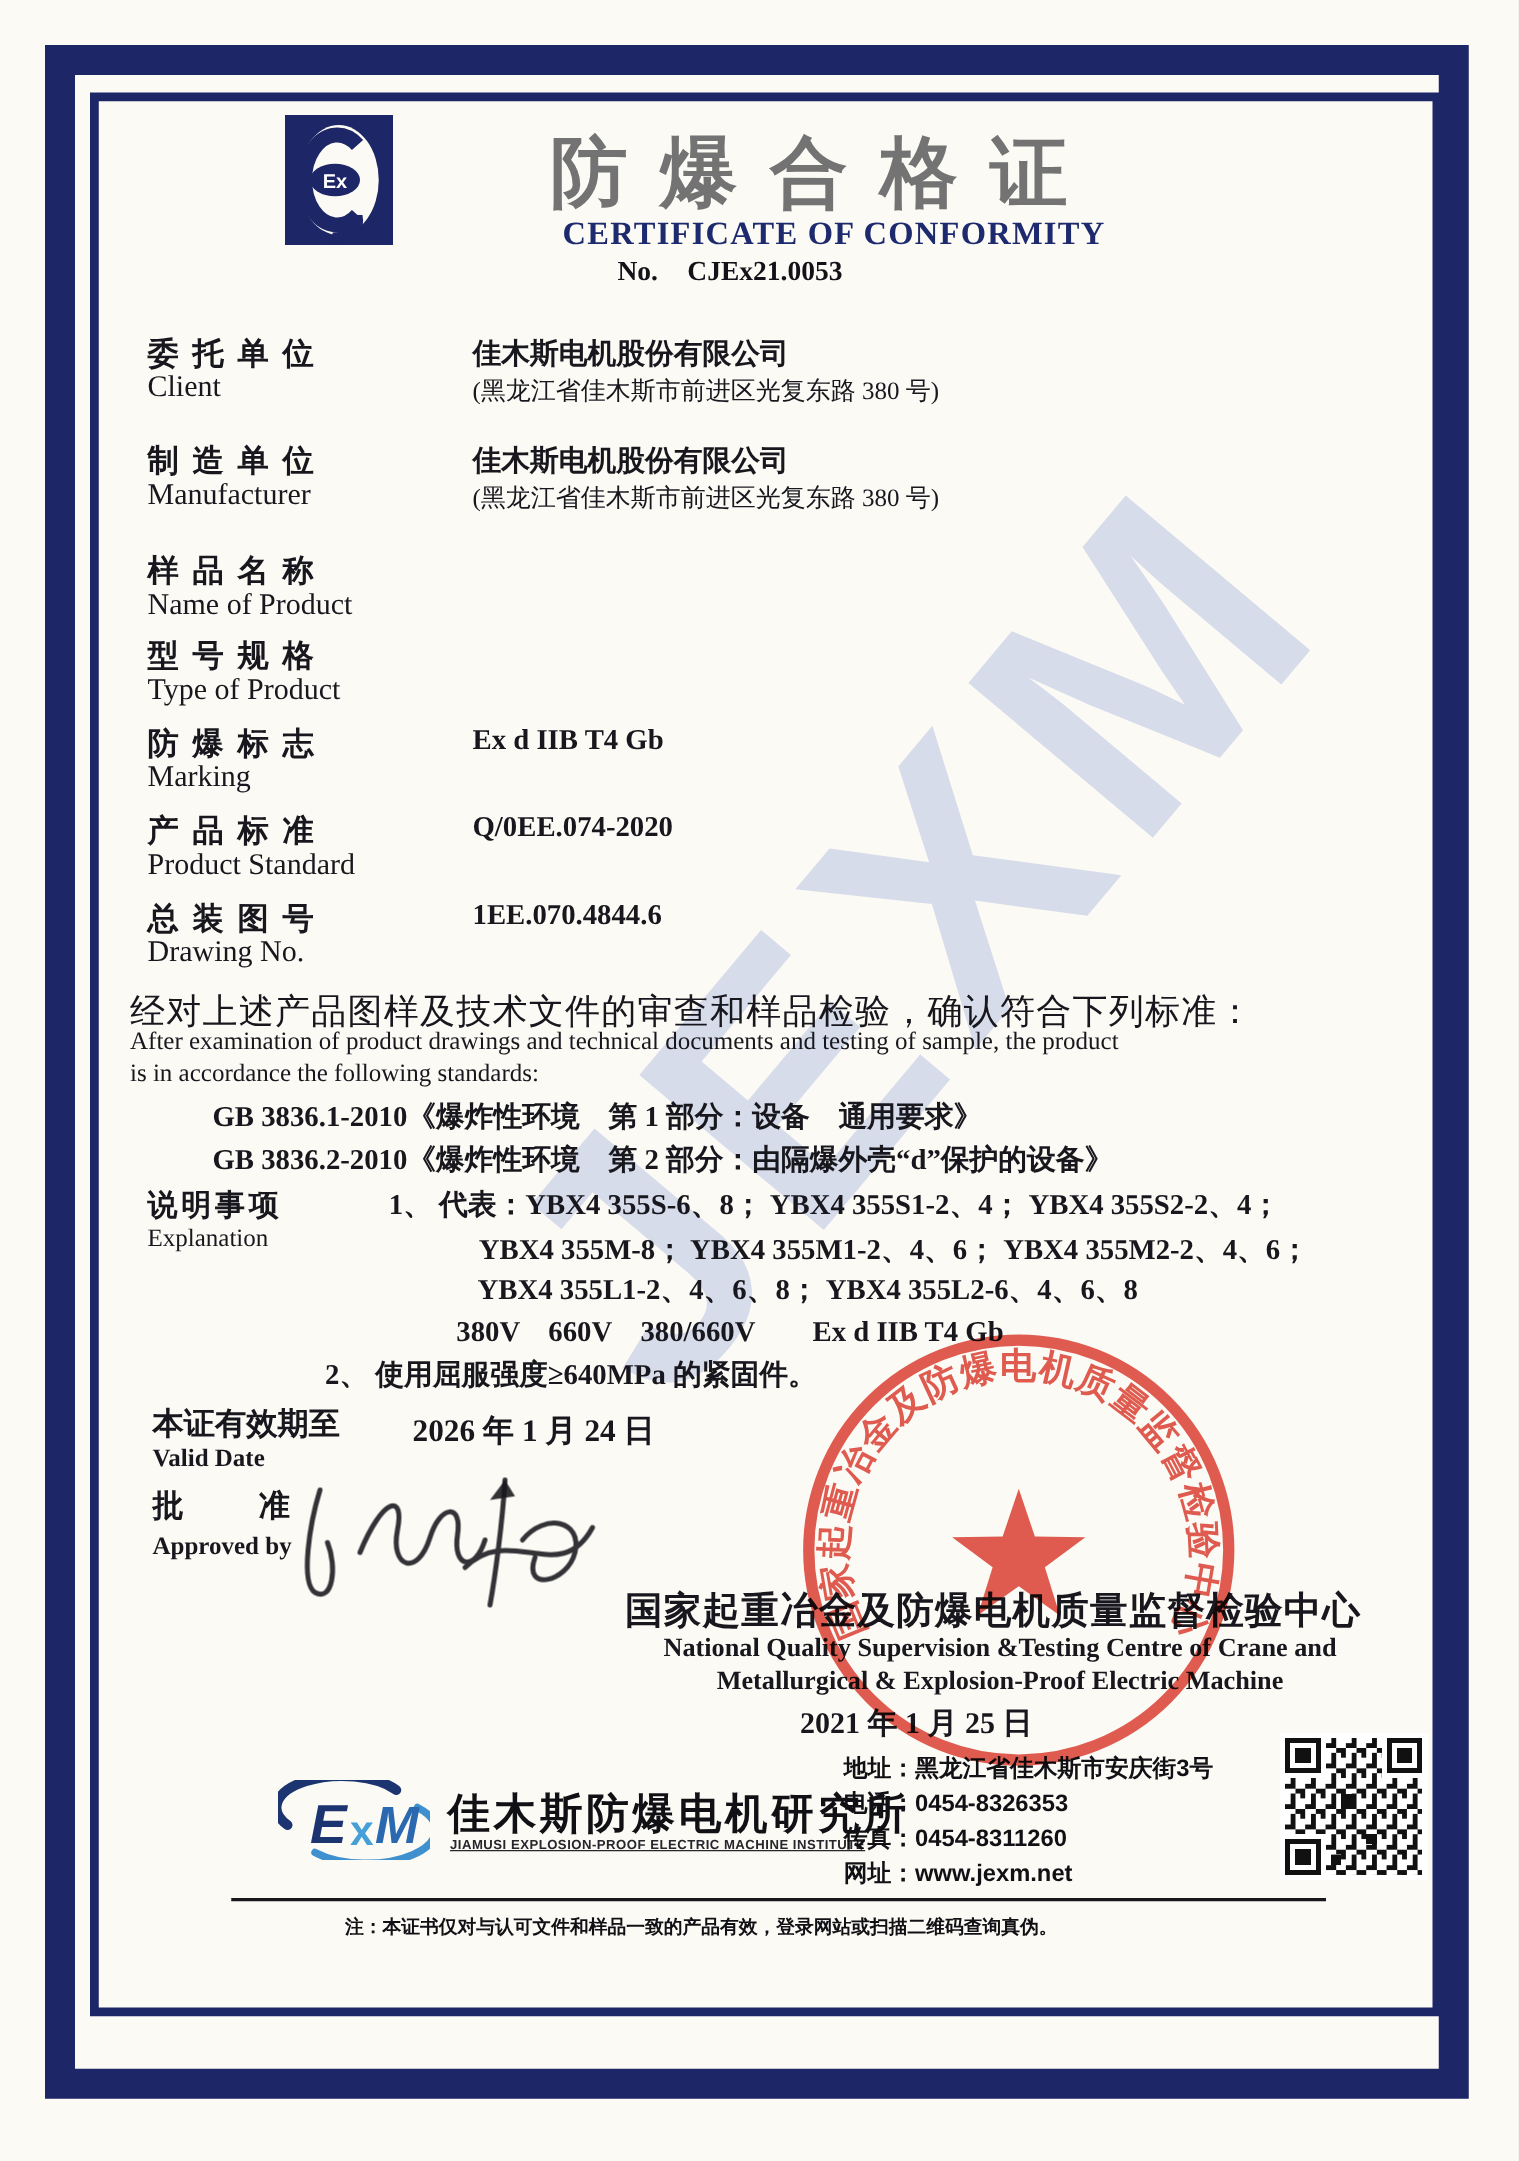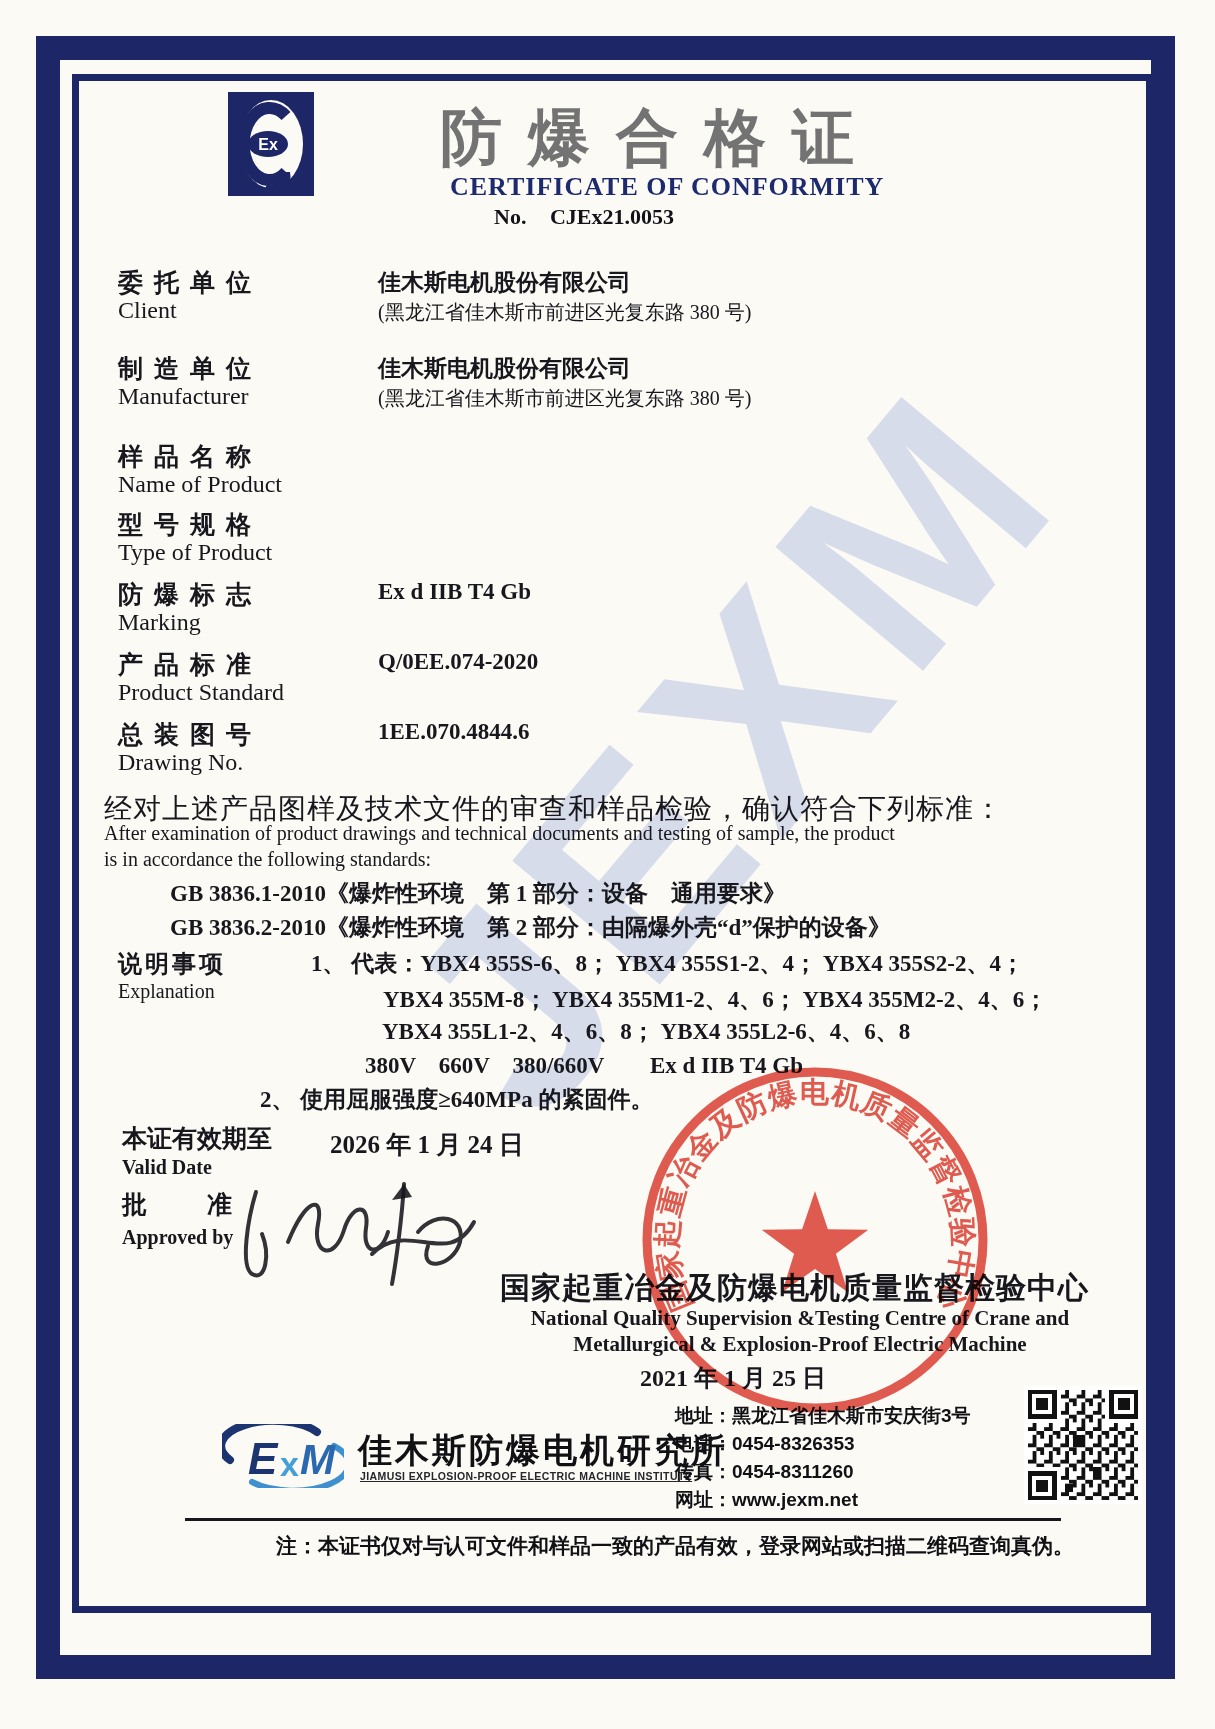--- a/index.html
+++ b/index.html
@@ -64,21 +64,21 @@
   .au-date{position:absolute;left:640px;top:1362px;font-size:24px;font-weight:bold;white-space:nowrap;}
   .stamp{position:absolute;left:632px;top:1057px;z-index:4;mix-blend-mode:multiply;opacity:.9;}
   
   .sans{font-family:"Liberation Sans","DejaVu Sans",sans-serif;}
   .inst-logo{position:absolute;left:222px;top:1424px;}
   .inst-zh{position:absolute;left:358px;top:1428px;font-size:34px;font-weight:bold;letter-spacing:3px;white-space:nowrap;color:#101015;}
   .inst-en{position:absolute;left:360px;top:1470px;font-size:10.5px;font-weight:bold;letter-spacing:.4px;color:#26262c;white-space:nowrap;text-decoration:underline;}
   .contact{position:absolute;left:675px;top:1402px;font-size:19px;font-weight:bold;line-height:28px;color:#101015;white-space:nowrap;}
   .qr{position:absolute;left:1024px;top:1386px;}
   .divider{position:absolute;left:185px;top:1518px;width:876px;height:3px;background:#17171d;}
-  .note{position:absolute;left:276px;top:1532px;font-size:21px;font-weight:bold;white-space:nowrap;color:#101015;font-family:Liberation Serif, serif;}
+  .note{position:absolute;left:276px;top:1532px;font-size:15px;font-weight:bold;white-space:nowrap;color:#101015;font-family:Liberation Serif, serif;}
 </style>
 </head>
 <body>
 
 <div id="page">
 
   <div class="frame-outer"></div>
   <div class="frame-inner"></div>
 
   <div class="watermark">JEXM</div>

